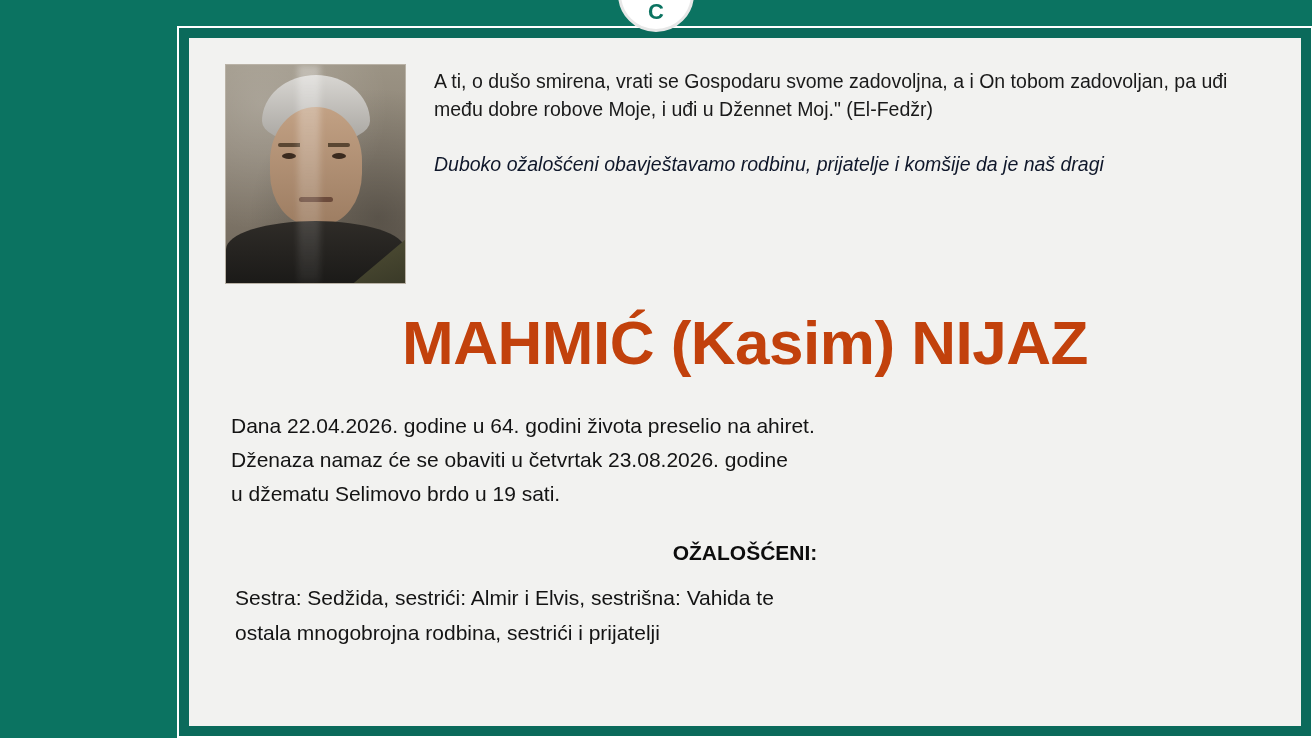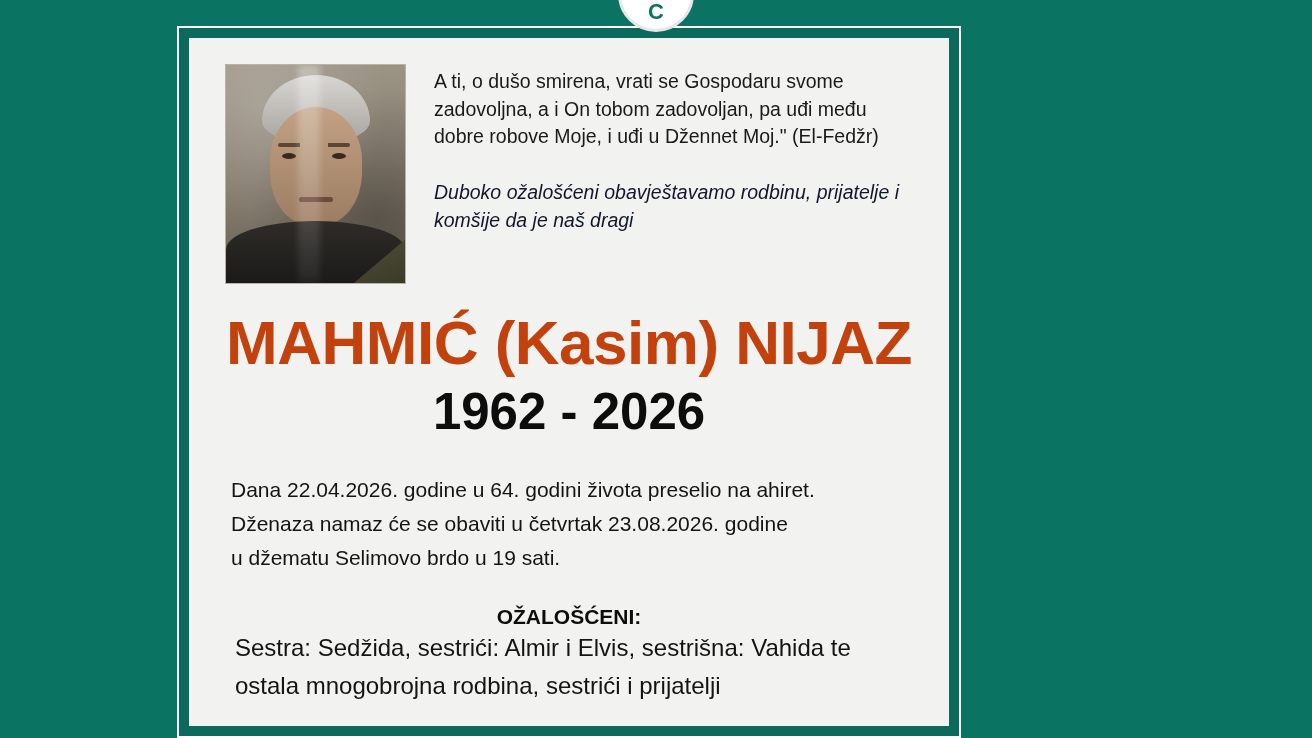--- a/index.html
+++ b/index.html
@@ -40,21 +40,21 @@
     font-size: 22px;
     font-weight: bold;
     padding-bottom: 4px;
     z-index: 5;
   }
 
   .obituary-outer {
     position: absolute;
     left: 177px;
     top: 26px;
-    width: 784px;
+    width: 1136px;
     height: 712px;
     background: #0b6a5b;
     border: 2px solid #ffffff;
     box-sizing: border-box;
     padding: 10px;
   }
   .obituary-card {
     width: 100%;
     height: 100%;
     background: #f2f2f0;
@@ -183,21 +183,22 @@
   }
 
   .mourners-title {
     text-align: center;
     font-weight: bold;
     font-size: 21px;
     margin-top: 30px;
     color: #0d0d0d;
   }
   .mourners {
-    font-size: 24px;
+    margin-top: 16px;
+    font-size: 21px;
     line-height: 1.62;
     color: #141414;
     padding-left: 10px;
   }
 </style>
 </head>
 <body>
 
 <div id="page">
 
@@ -223,21 +224,20 @@
         </div>
 
         <div class="head-text">
           <div class="verse">A ti, o dušo smirena, vrati se Gospodaru svome zadovoljna, a i On tobom zadovoljan, pa uđi među dobre robove Moje, i uđi u Džennet Moj." (El-Fedžr)</div>
           <div class="announce">Duboko ožalošćeni obavještavamo rodbinu, prijatelje i komšije da je naš dragi</div>
         </div>
 
       </div>
 
       <div class="name">MAHMIĆ (Kasim) NIJAZ</div>
-      <div class="years">1962 - 2026</div>
 
       <div class="details">
         <div>Dana 22.04.2026. godine u  64. godini života preselio na ahiret.</div>
         <div>Dženaza namaz će se obaviti u četvrtak 23.08.2026. godine</div>
         <div>u džematu Selimovo brdo u 19 sati.</div>
       </div>
 
       <div class="mourners-title">OŽALOŠĆENI:</div>
 
       <div class="mourners">

